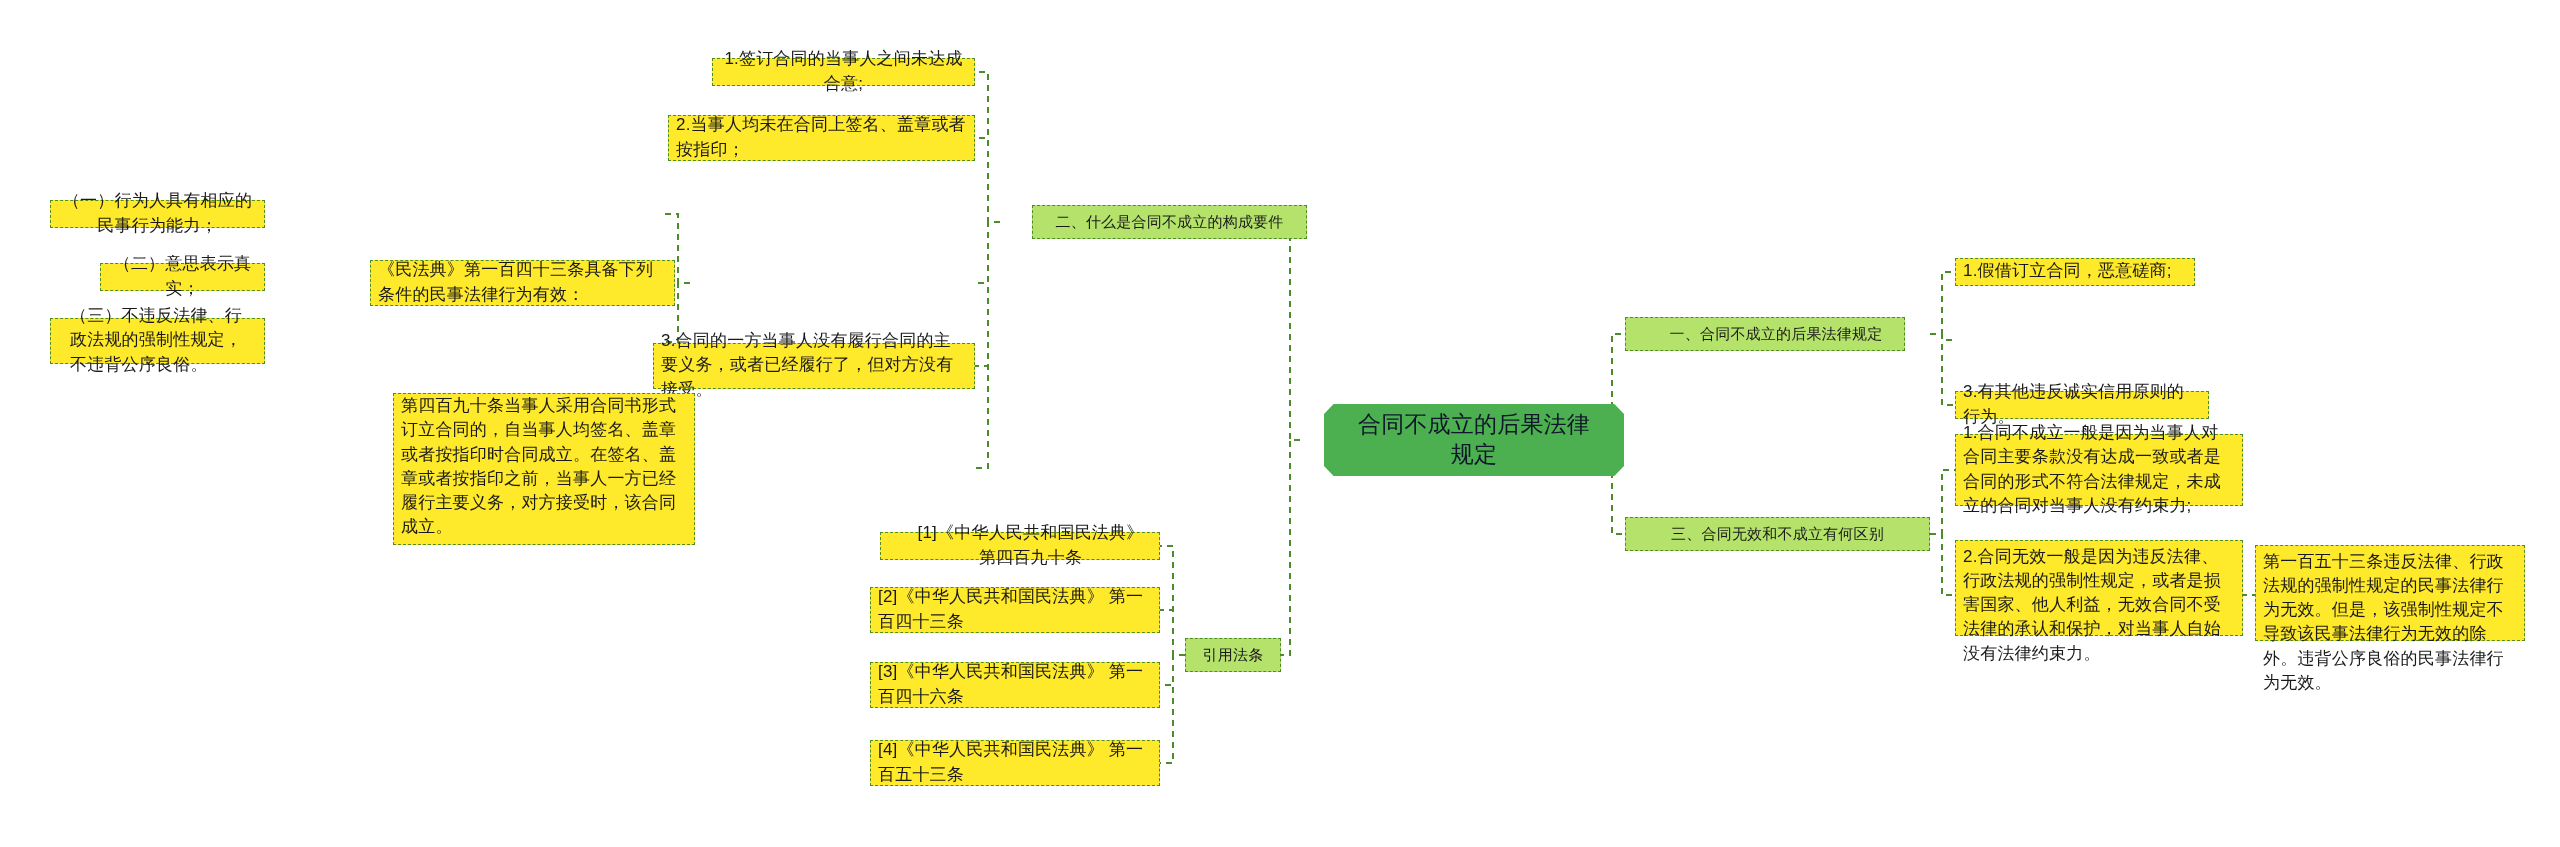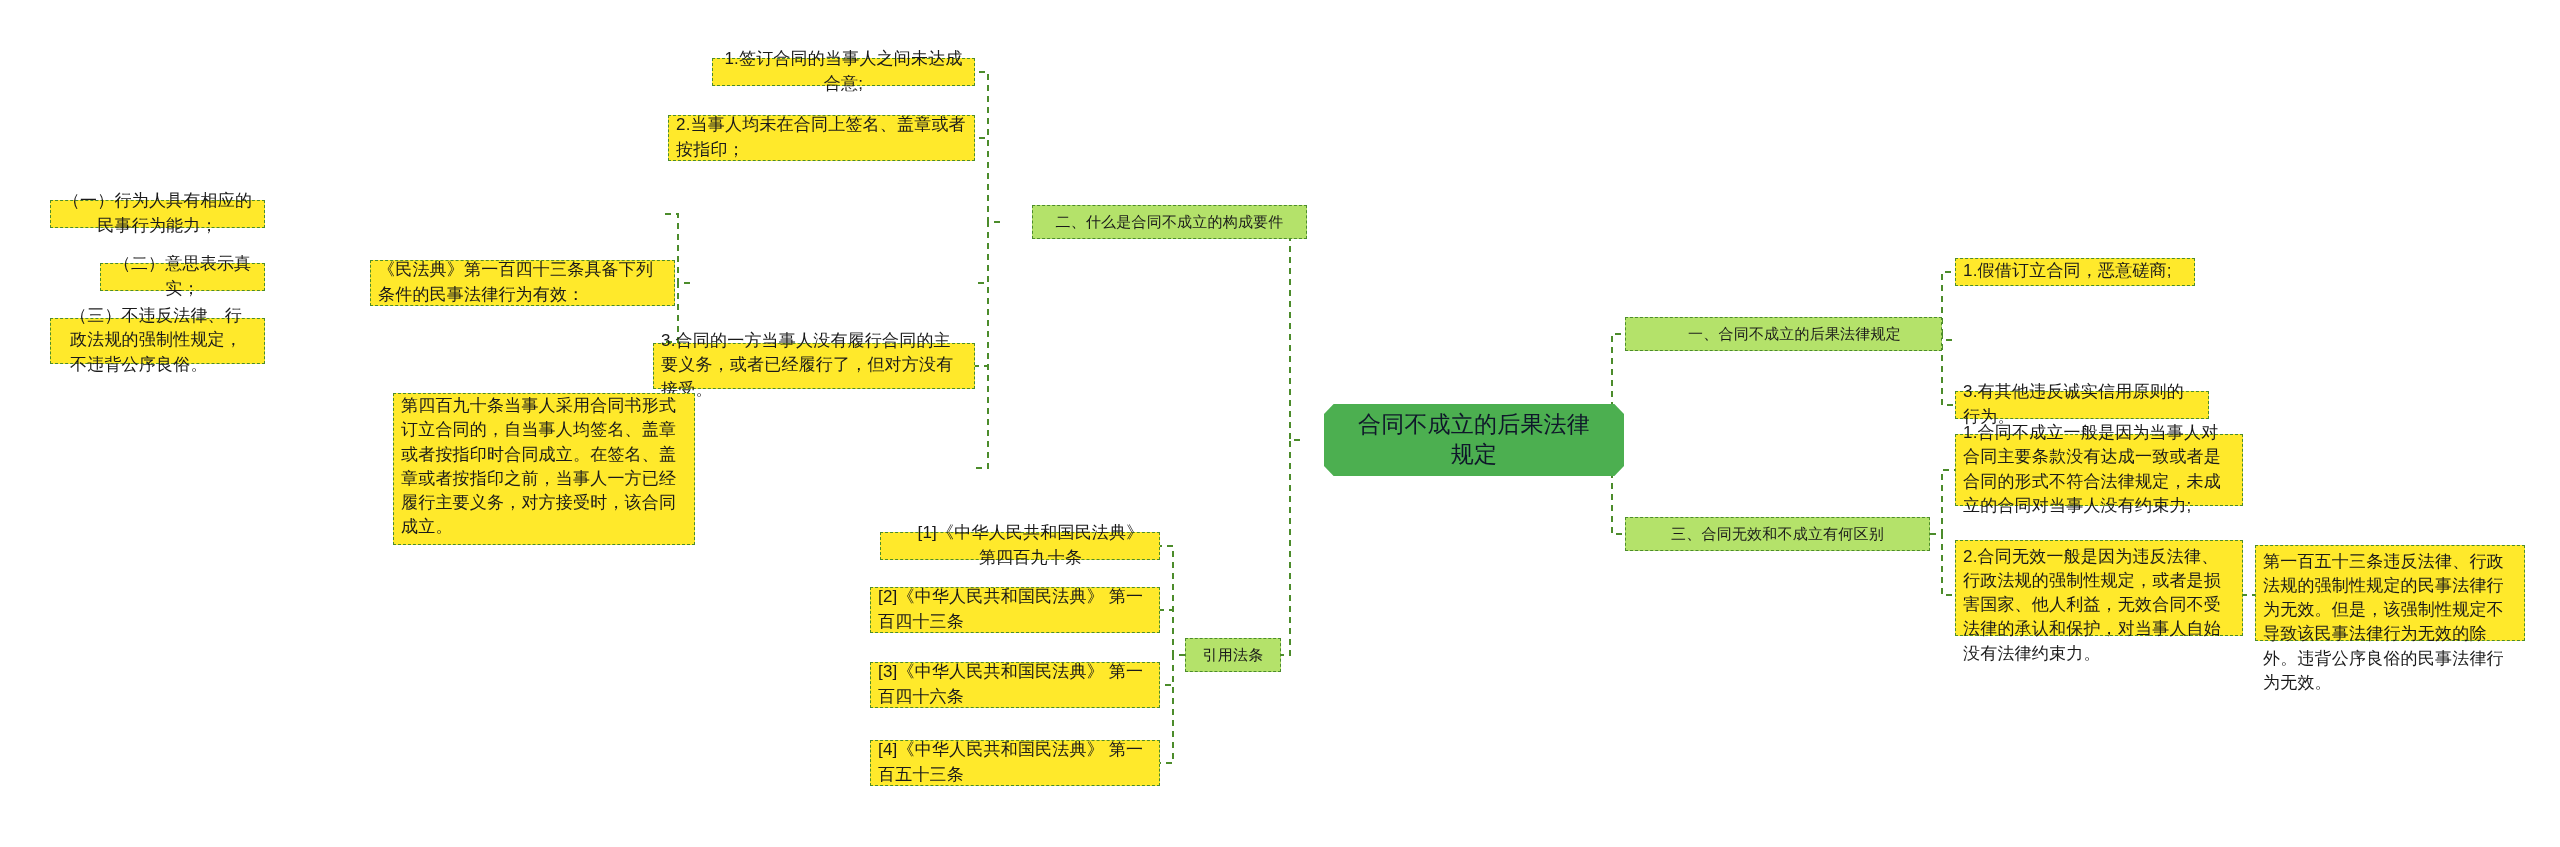--- a/index.html
+++ b/index.html
@@ -149,21 +149,21 @@
   <div class="node leaf" style="left:870px; top:587px; width:290px; height:46px;">
     <span>[2]《中华人民共和国民法典》 第一百四十三条</span>
   </div>
   <div class="node leaf" style="left:870px; top:662px; width:290px; height:46px;">
     <span>[3]《中华人民共和国民法典》 第一百四十六条</span>
   </div>
   <div class="node leaf" style="left:870px; top:740px; width:290px; height:46px;">
     <span>[4]《中华人民共和国民法典》 第一百五十三条</span>
   </div>
 
-  <div class="node branch" style="left:1625px; top:317px; width:317px; height:34px;padding-left:32px;">
+  <div class="node branch" style="left:1625px; top:317px; width:280px; height:34px;padding-left:32px;">
     <span>一、合同不成立的后果法律规定</span>
   </div>
 
   <div class="node leaf" style="left:1955px; top:258px; width:240px; height:28px;">
     <span>1.假借订立合同，恶意磋商;</span>
   </div>
   <div class="node leaf" style="left:1955px; top:391px; width:254px; height:28px;">
     <span>3.有其他违反诚实信用原则的行为。</span>
   </div>
 

